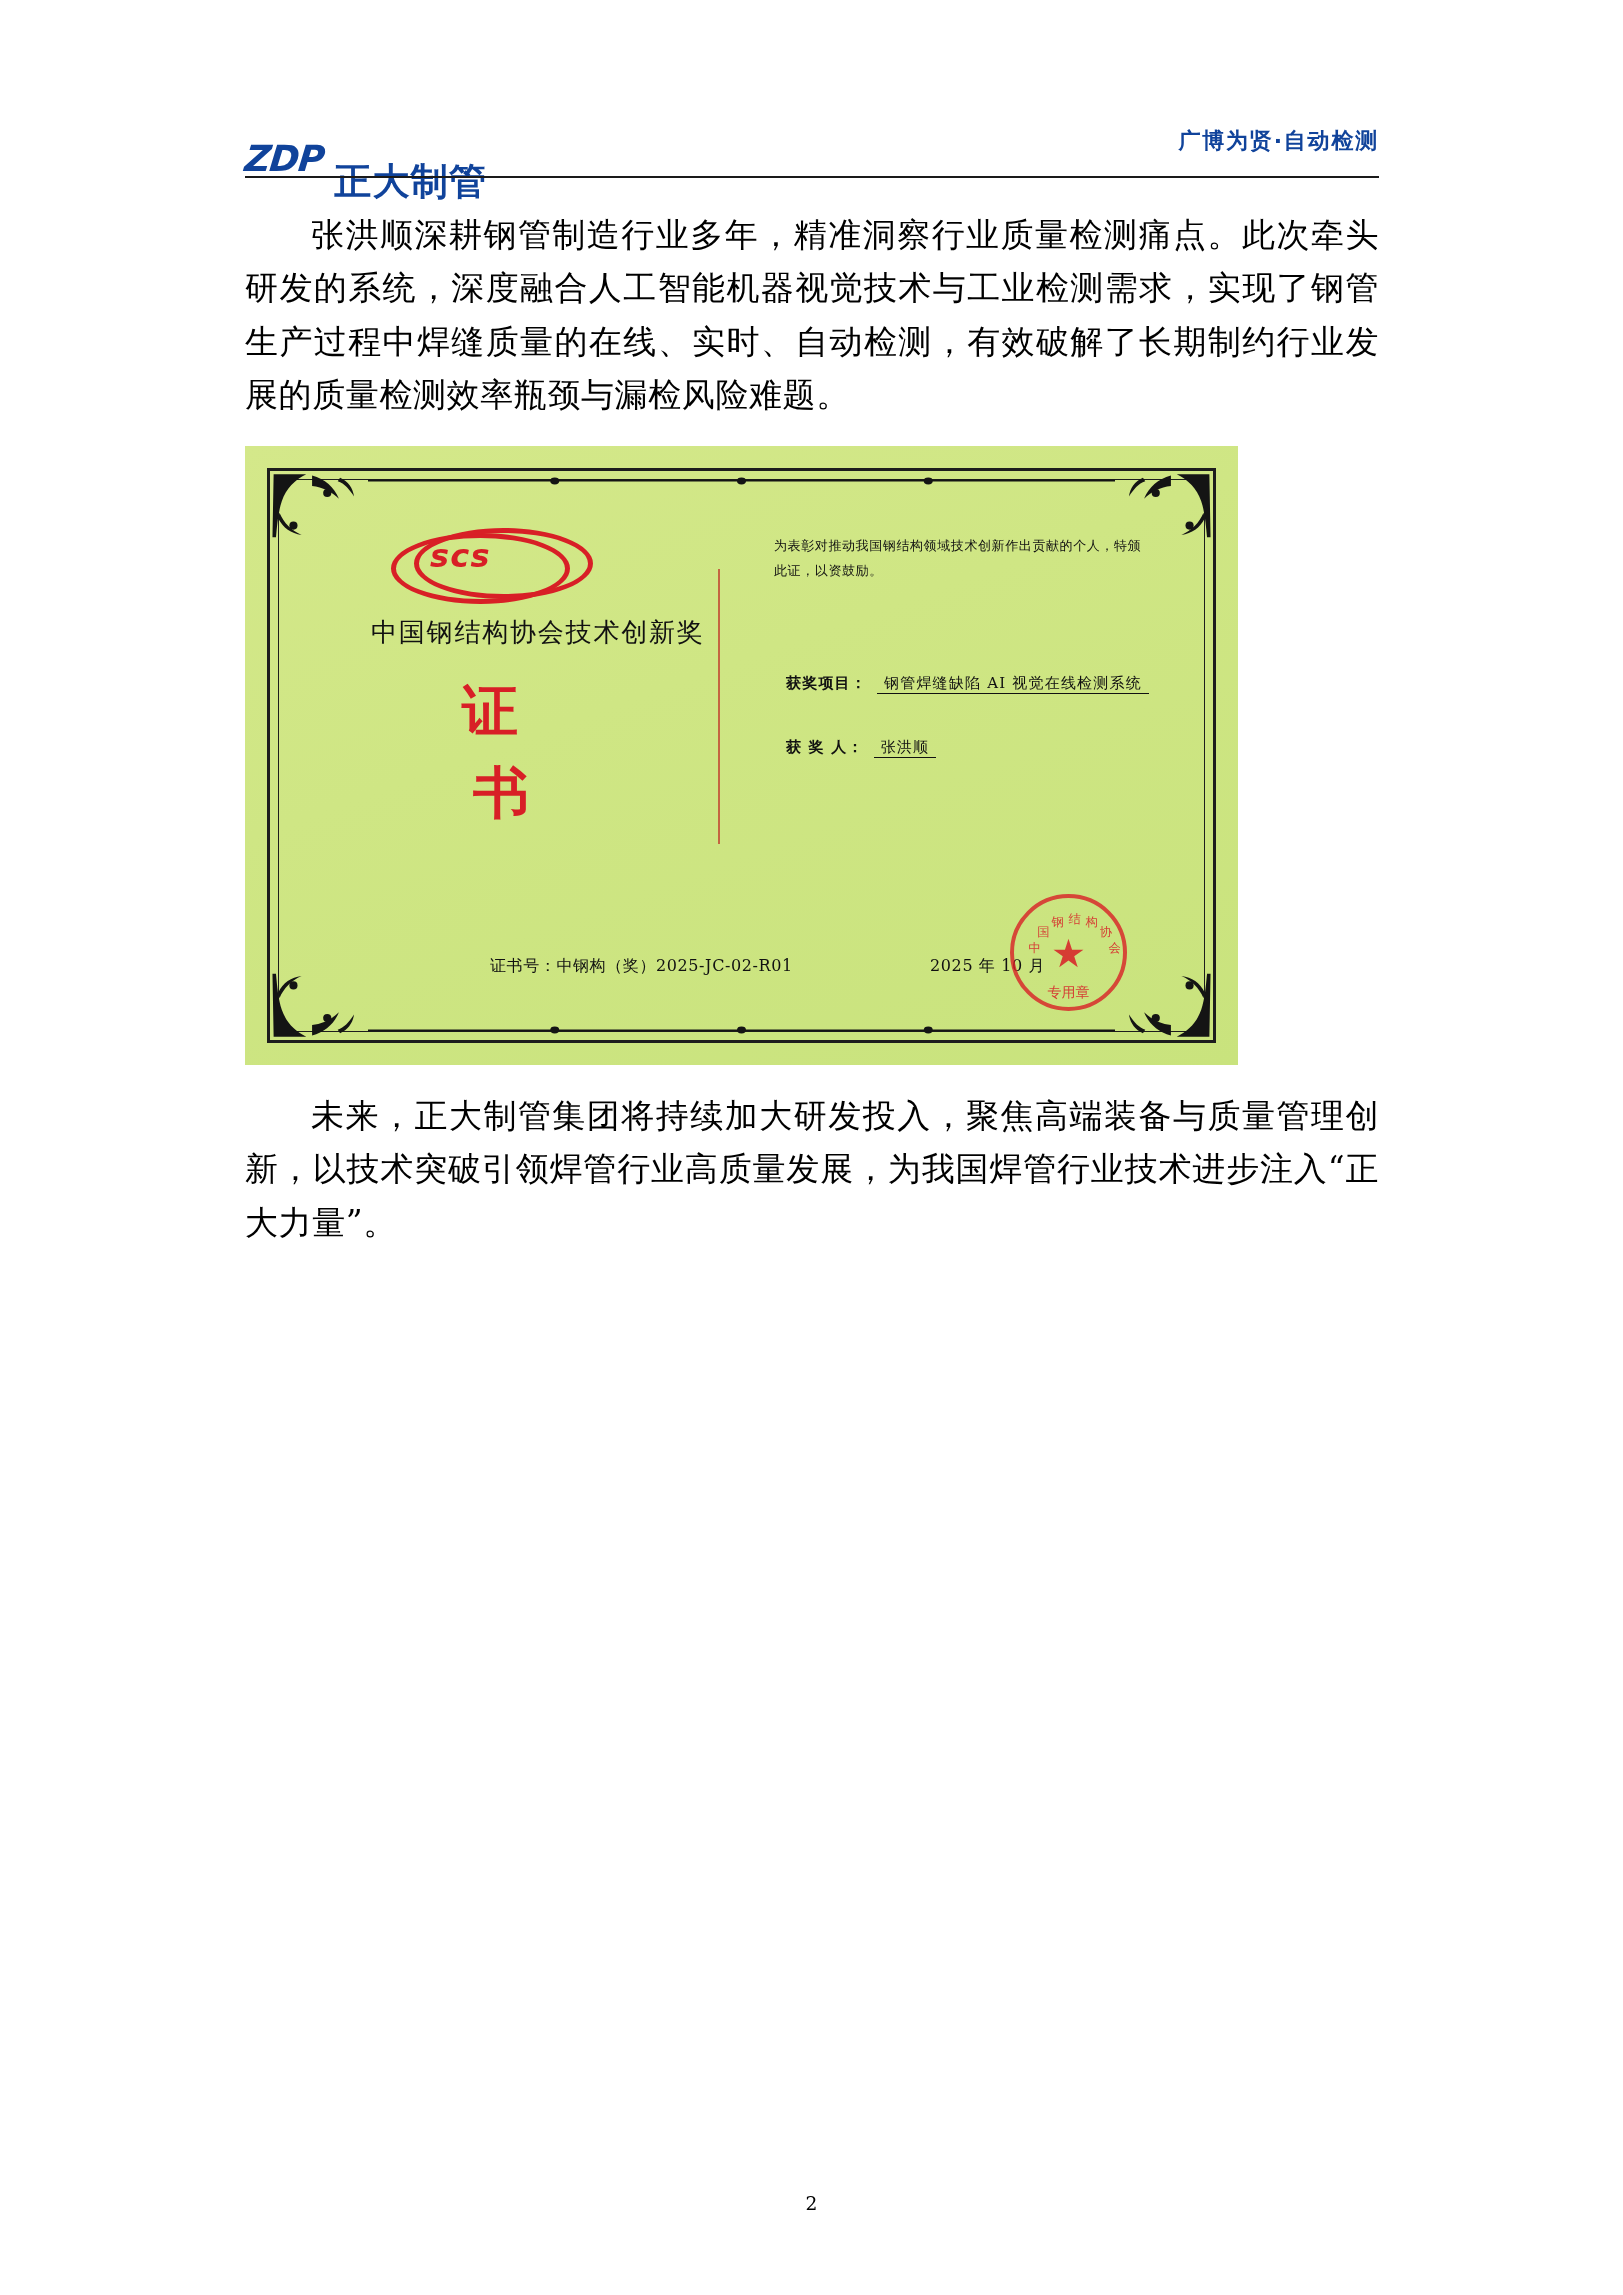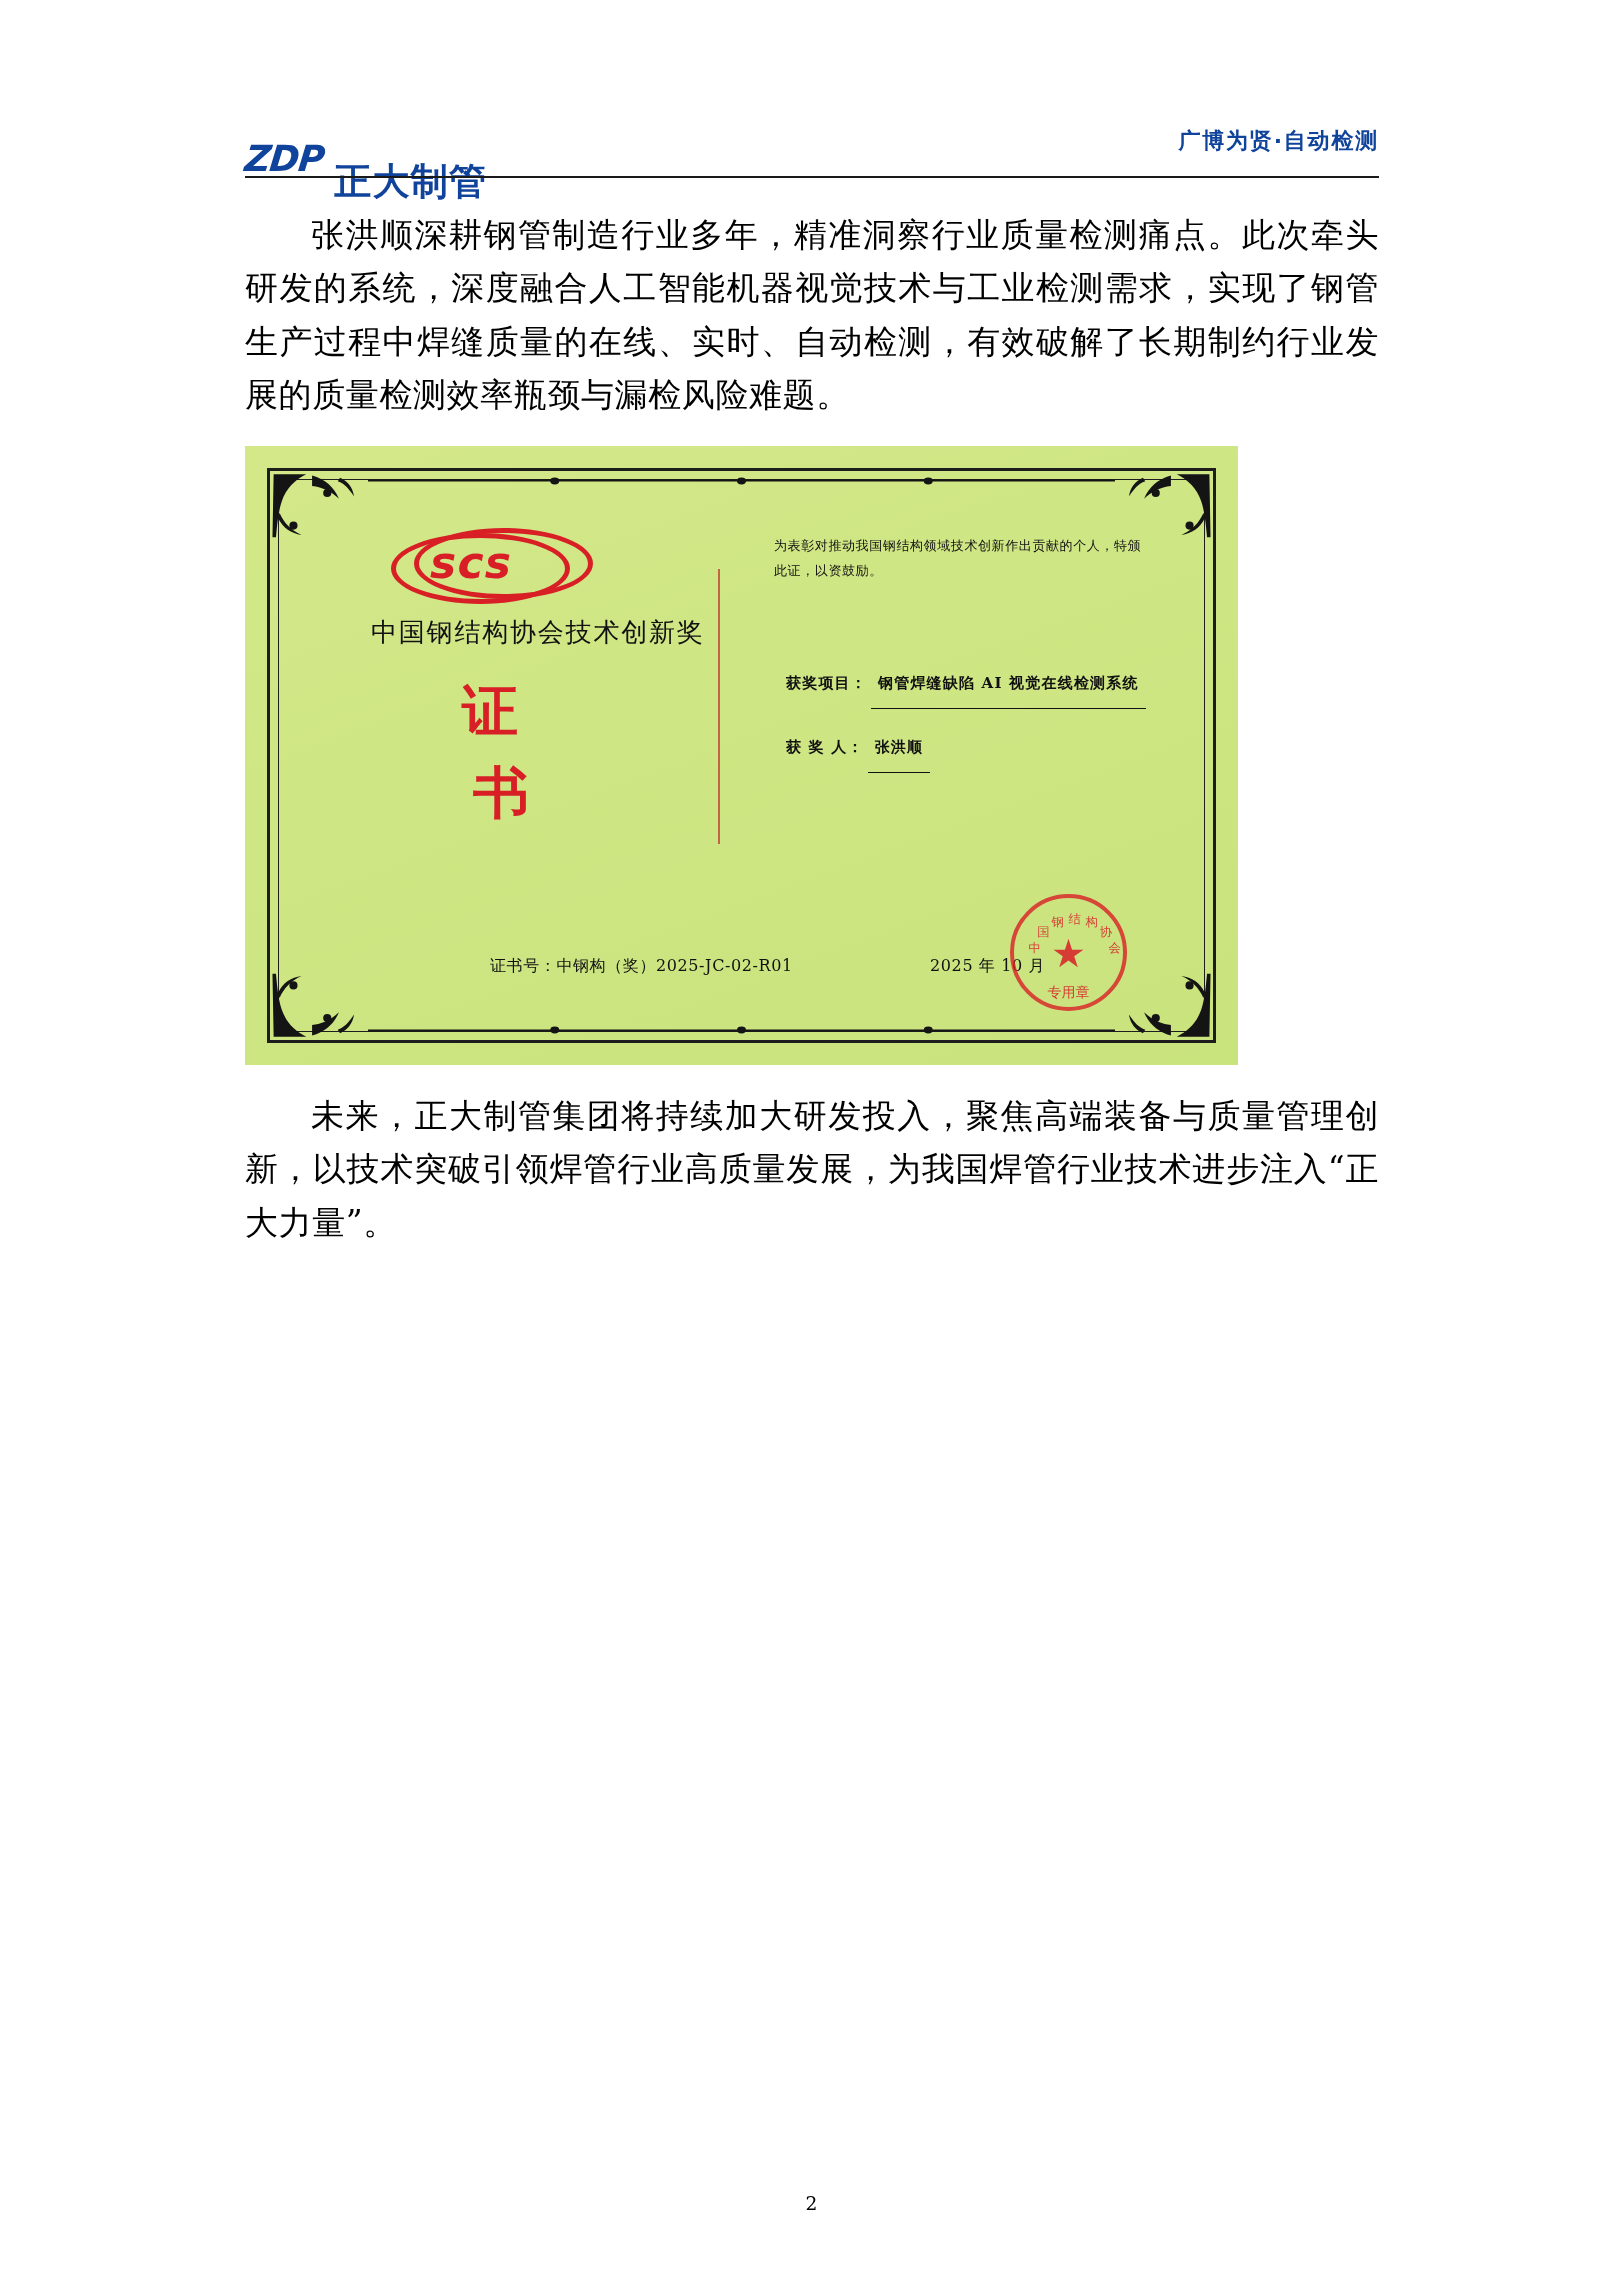--- a/index.html
+++ b/index.html
@@ -173,21 +173,21 @@
     border: 5.3px solid #d81f26;
     border-radius: 50%;
   }
   .scs-text {
     position: absolute;
     left: 39px;
     top: 8.2px;
     font-family: "DejaVu Sans", sans-serif;
     font-weight: 700;
     font-style: italic;
-    font-size: 44px;
+    font-size: 32px;
     color: #d81f26;
     letter-spacing: 1.2px;
   }
   .cert-assoc {
     position: absolute;
     left: 126px;
     top: 169px;
     font-family: "DejaVu Serif", serif;
     font-size: 26px;
     color: #111;
@@ -232,23 +232,23 @@
     font-family: "DejaVu Serif", serif;
     font-size: 15px;
     color: #111;
     letter-spacing: 1.2px;
     white-space: nowrap;
   }
   .cert-field .f-label { font-weight: 700; }
   .cert-field .f-value {
     display: inline-block;
     border-bottom: 1.2px solid #111;
-    padding: 0 7px 15px 7px;
-    margin-left: 4px;
-    font-weight: 700;
+    padding: 0 7px 0 7px;
+    margin-left: 10px;
+    font-weight: 400;
   }
   .field-project { left: 541px; top: 228px; }
   .field-person  { left: 541px; top: 292px; }
 
   .cert-no {
     position: absolute;
     left: 245px;
     bottom: 88px;
     font-family: "DejaVu Serif", serif;
     font-size: 16px;

